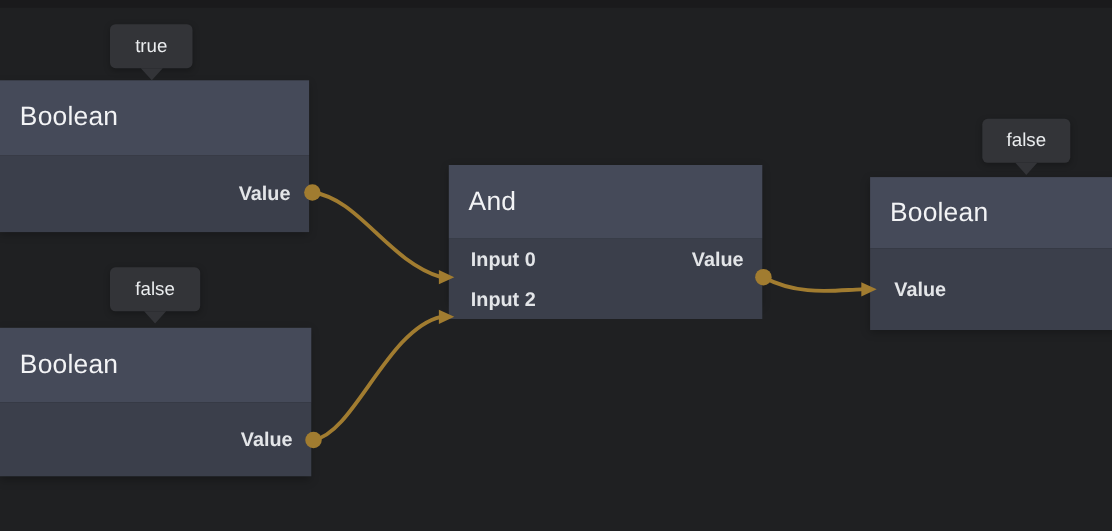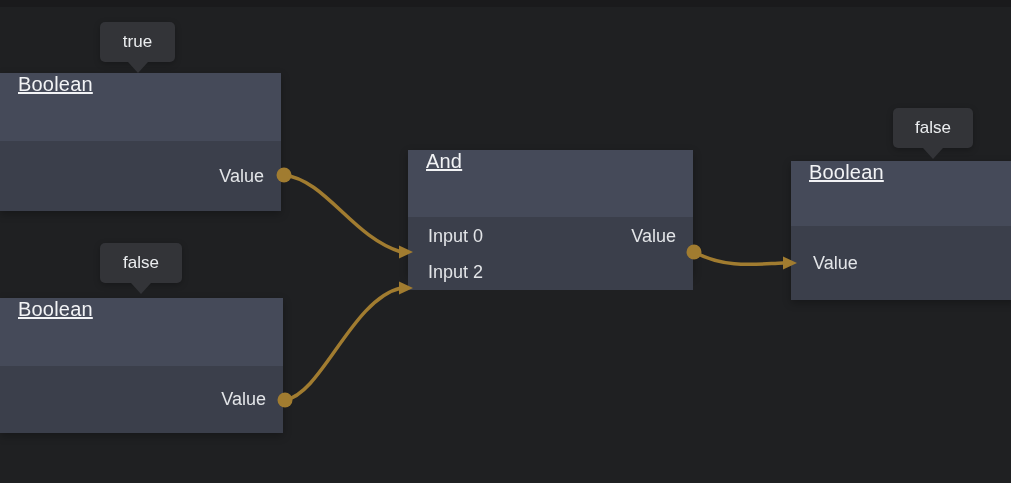--- a/index.html
+++ b/index.html
@@ -27,33 +27,33 @@
     position: absolute;
     display: flex;
     flex-direction: column;
     box-shadow: 0 3px 8px rgba(0,0,0,0.28);
   }
   .node-header {
     height: 68px;
     flex: 0 0 auto;
     background: #454a59;
     display: flex;
-    align-items: flex-start;
+    align-items: center;
     padding: 0 18px;
-    font-size: 20px;
+    font-size: 24px;
     color: #f2f3f5;
     letter-spacing: 0.2px;
-    text-decoration: underline;
   }
   .node-body {
     flex: 1 1 auto;
     background: #3b3f4b;
     display: flex;
     flex-direction: column;
     justify-content: center;
+    font-weight: bold;
   }
   .node-body.rows {
     justify-content: flex-start;
     padding-top: 1px;
   }
   .port-row {
     display: flex;
     align-items: center;
     justify-content: space-between;
     padding: 0 17px 0 20px;

